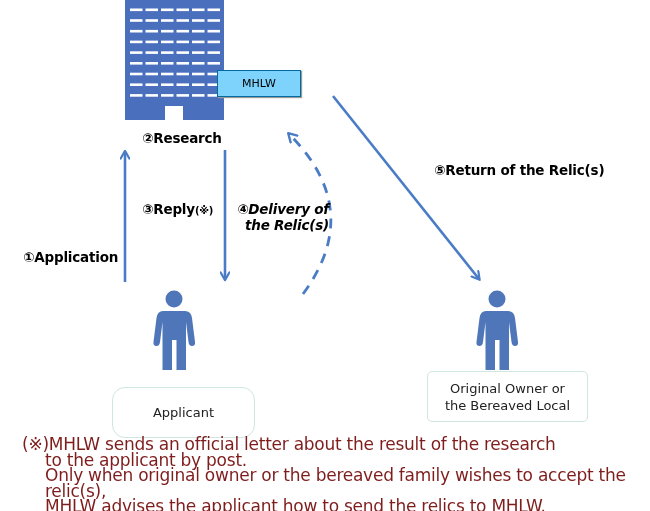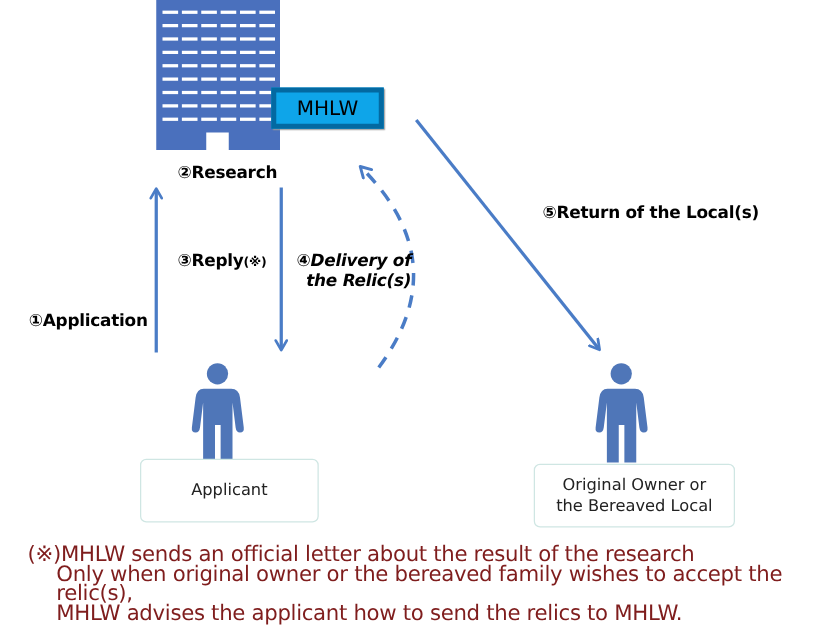--- a/index.html
+++ b/index.html
@@ -2,22 +2,22 @@
 <html><head>
   <meta charset="utf-8">
   <style>
     html, body { margin: 0; padding: 0; background: #ffffff; }
     body { width: 650px; height: 511px; position: relative; overflow: hidden;
            font-family: "DejaVu Sans", "Liberation Sans", sans-serif; color: #000; }
     svg.canvas { position: absolute; left: 0; top: 0; }
     .lbl { position: absolute; font-weight: bold; font-size: 13.5px; line-height: 16px; white-space: nowrap; letter-spacing: -0.2px; }
     .lbl .small { font-size: 10px; font-weight: bold; }
     .mhlw-box { position: absolute; left: 217px; top: 70px; width: 82px; height: 25px;
-                background: #0ea5e9; border: 4px solid #0369a1; box-shadow: 1px 1px 1px #9a9a9a;
-                font-size: 16px; display: flex; align-items: center; justify-content: center; }
+                background: #7dd3fc; border: 1px solid #0369a1; box-shadow: 1px 1px 1px #9a9a9a;
+                font-size: 11px; display: flex; align-items: center; justify-content: center; }
     .role-box { position: absolute; background: #fff; border: 1px solid #cfe6e3; border-radius: 5px;
                 font-size: 13px; line-height: 17px; text-align: center; display: flex;
                 align-items: center; justify-content: center; color: #222; }
     .note { position: absolute; left: 22px; top: 437px; font-size: 17px; line-height: 15.5px; color: #7f1d1d; letter-spacing: -0.25px; }
     .note .indent { padding-left: 23px; display: block; }
   </style>
 </head>
 <body>
 
 <svg class="canvas" width="650" height="511" viewBox="0 0 650 511">
@@ -113,29 +113,30 @@
 <div class="lbl" style="left:23px; top:201px;margin-top:48px;">①Application</div>
 
 <div class="lbl" style="left:142px; top:201px;text-align:right;"><span>③Reply</span><span class="small">(※)</span></div>
 
 <div class="lbl" style="left:237px; top:201px; text-align:right;font-style:italic;">
   <div>④Delivery of</div>
   <div style="padding-left:8px;">the Relic(s)</div>
 </div>
 
 <div class="lbl" style="left:430px; top:162px;">
-  <div style="padding-left:4px;">⑤Return of the Local(s)</div>
+  <div style="padding-left:4px;">⑤Return of the Relic(s)</div>
 </div>
 
-<div class="role-box" style="left:112px; top:367px; width:141px; height:49px;">
+<div class="role-box" style="left:112px; top:387px; width:141px; height:49px;border-radius:13px;">
   <span>Applicant</span>
 </div>
 
 <div class="role-box" style="left:427px; top:371px; width:159px; height:49px; flex-direction:column;">
   <span>Original Owner or</span>
   <span>the Bereaved Local</span>
 </div>
 
 <div class="note">
   <span style="display:block;">(※)MHLW sends an official letter about the result of the research</span>
+  <span class="indent">to the applicant by post.</span>
   <span class="indent">Only when original owner or the bereaved family wishes to accept the relic(s),</span>
   <span class="indent">MHLW advises the  applicant how to send the relics to MHLW.</span>
 </div>
 
 </body></html>

